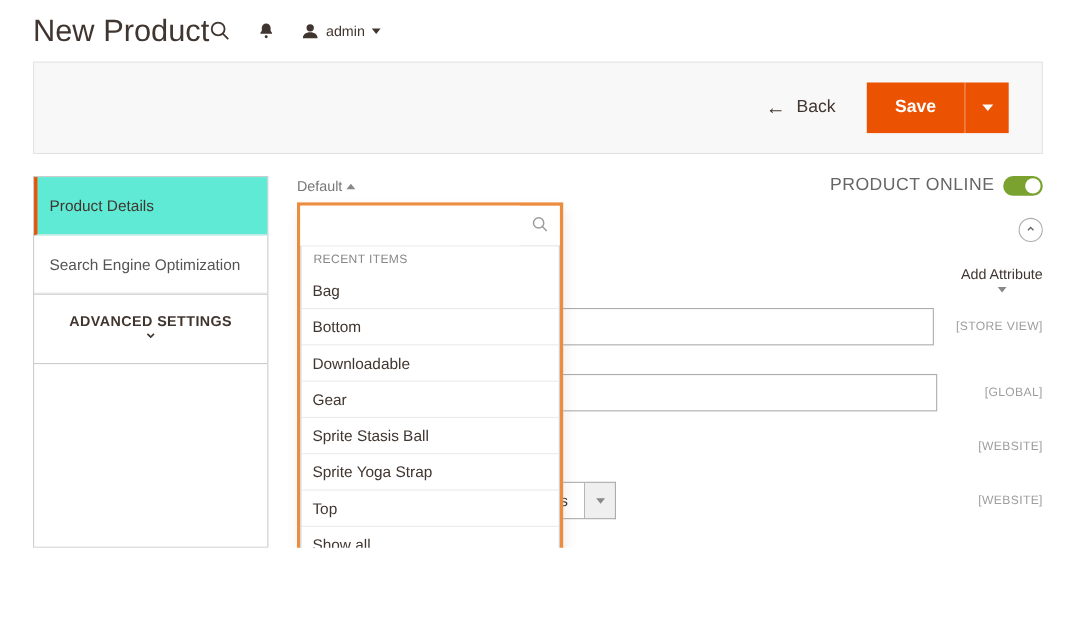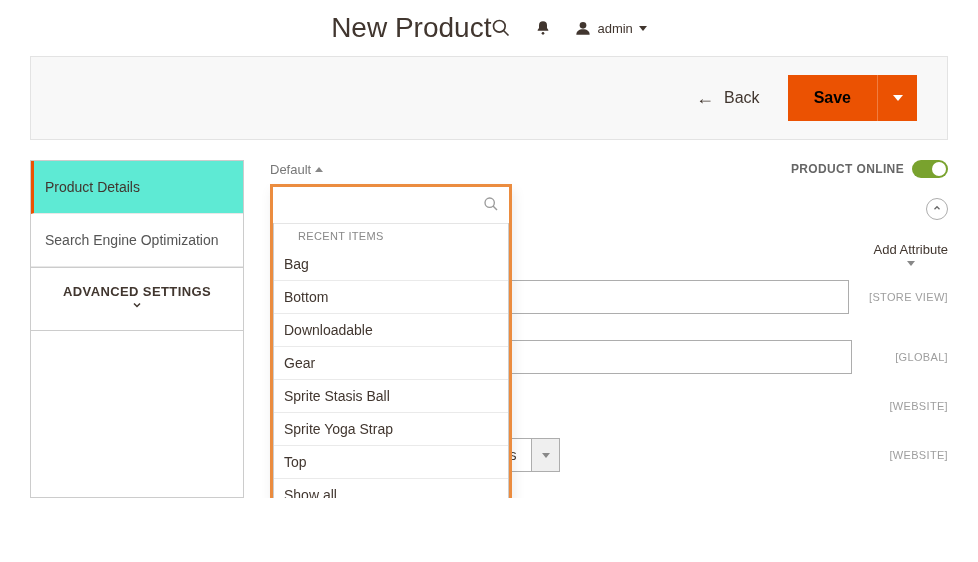--- a/index.html
+++ b/index.html
@@ -1,40 +1,40 @@
 <!DOCTYPE html>
 <html><head>
 <meta charset="utf-8">
 <style>
 * { box-sizing: border-box; margin: 0; padding: 0; }
 body { font-family: 'Helvetica Neue', Arial, sans-serif; font-size: 14px; color: #41362f; background: #fff; width: 978px; }
-.header { display: flex; justify-content: center; align-items: center; padding: 12px 30px 12px 30px; }
+.header { display: flex; justify-content: flex-start; align-items: center; padding: 12px 30px 12px 30px; }
 .page-title { font-size: 28px; font-weight: 300; color: #41362f; }
 .header-actions { display: flex; align-items: center; gap: 24px; }
 .header-icon { cursor: pointer; display: flex; align-items: center; }
 .user-menu { display: flex; align-items: center; gap: 6px; cursor: pointer; font-size: 13px; }
 
 .action-bar { background: #f8f8f8; border: 1px solid #e3e3e3; padding: 18px 30px; display: flex; justify-content: flex-end; align-items: center; gap: 28px; margin: 0 30px 20px 30px; }
 .back-link { display: flex; align-items: center; gap: 10px; font-size: 16px; color: #41362f; cursor: pointer; }
 .save-split { display: flex; }
-.save-btn { background: #eb5202; color: #000000; border: none; padding: 14px 26px; font-size: 16px; font-weight: 600; cursor: pointer; }
+.save-btn { background: #eb5202; color: #ffffff; border: none; padding: 14px 26px; font-size: 16px; font-weight: 600; cursor: pointer; }
 .save-dd { background: #eb5202; border: none; border-left: 1px solid rgba(255,255,255,0.25); width: 40px; display:flex; align-items:center; justify-content:center; cursor:pointer; }
 
 .main { display: flex; padding: 0 30px; gap: 26px; }
 .sidebar { width: 214px; flex-shrink: 0; border: 1px solid #ccc; }
 .side-section-title { padding: 16px 14px; font-weight: 600; font-size: 13px; letter-spacing: 0.03em; display:flex; justify-content:space-between; align-items:center; border-bottom:1px solid #ccc; cursor:pointer; }
 .side-items { }
 .side-item { padding: 18px 14px; font-size: 14px; color: #555; border-bottom:1px solid #e8e8e8; cursor:pointer; }
 .side-item.active { color:#41362f; font-weight:400; border-left:3px solid #eb5202; padding-left:11px; background:#5eead4; }
 .adv-head { border-top:1px solid #ccc;flex-direction:column; }
 
 .content { flex:1; position:relative; }
 .top-controls { display:flex; justify-content:space-between; align-items:center; }
 .default-link { color:#777; font-size:13px; display:flex; align-items:center; gap:4px; cursor:pointer; }
-.product-online { display:flex; align-items:center; gap:8px; font-weight:700; font-size:12px; color:#666; letter-spacing:0.03em; }
+.product-online { display:flex; align-items:center; gap:8px; font-weight:400; font-size:16px; color:#666; letter-spacing:0.03em; }
 .toggle { width:36px; height:18px; background:#79a22e; border-radius:18px; position:relative; cursor:pointer; }
 .toggle::after { content:''; position:absolute; right:2px; top:2px; width:14px; height:14px; background:#fff; border-radius:50%; }
 
 .section-row { display:flex; justify-content:space-between; align-items:center; margin:12px 0 6px; }
 .section-title { font-size:17px; font-weight:400; color:#41362f; display:flex; align-items:center; gap:6px; margin-top:18px;}
 .collapse-circle { width:22px; height:22px; border:1px solid #adadad; border-radius:50%; display:flex; align-items:center; justify-content:center; cursor:pointer; }
 .add-attr-row { display:flex; justify-content:flex-end; margin: 14px 0; }
 .add-attr { color:#41362f; font-size:13px; display:flex; align-items:center; gap:4px; cursor:pointer;flex-direction:column; }
 
 .form-row { display:flex; align-items:center; margin-bottom:26px; gap:22px; }
@@ -43,21 +43,21 @@
 .text-input { border:1px solid #adadad; height:34px; padding:0 10px; font-size:14px; flex:1; max-width:440px; }
 .scope { color:#9e9e9e; font-size:11px; letter-spacing:0.03em; margin-left:auto; }
 .select-wrap { display:flex; }
 .select-box { border:1px solid #adadad; height:34px; padding-left:10px; background:#fff; width:120px; display:flex; align-items:center; font-size:14px; }
 .select-btn { border:1px solid #adadad; border-left:none; width:28px; background:#efefef; display:flex; align-items:center; justify-content:center; cursor:pointer; }
 
 .dropdown-panel { position:absolute; top:24px; left:0; width:242px; background:#fff; border:3px solid #eb8c3f; z-index:10; box-shadow: 2px 6px 12px rgba(0,0,0,0.08); }
 .dd-search { display:flex; align-items:center; height:36px; }
 .dd-search input { border:none; height:100%; padding:0 8px; flex:1; font-size:14px; outline:none; }
 .dd-search-icon { padding:0 10px; color:#888; }
-.dd-heading { font-size:11px; color:#888; padding:6px 24px; letter-spacing:0.03em; border-top:1px solid #e5e5e5; }
+.dd-heading { font-size:11px; color:#888; padding:6px 11px; letter-spacing:0.03em; border-top:1px solid #e5e5e5; }
 .dd-list { border:1px solid #ccc; border-top:none; background:#fff; }
 .dd-item { padding:8px 10px; font-size:14px; border-bottom:1px solid #eaeaea; cursor:pointer; }
 .dd-item:last-child { border-bottom:none; }
 .chev-down-s { border-left:4px solid transparent; border-right:4px solid transparent; border-top:5px solid #41362f; display:inline-block; }
 .chev-up-s { border-left:4px solid transparent; border-right:4px solid transparent; border-bottom:5px solid #888; display:inline-block; }
 .chev-down-grey { border-left:4px solid transparent; border-right:4px solid transparent; border-top:5px solid #888; display:inline-block; }
 .chev-down-w { border-left:5px solid transparent; border-right:5px solid transparent; border-top:6px solid #fff; display:inline-block; }
 .arrow-left { font-size:18px; }
 .caret-up-circle { font-size:10px; color:#666; }
 </style>

